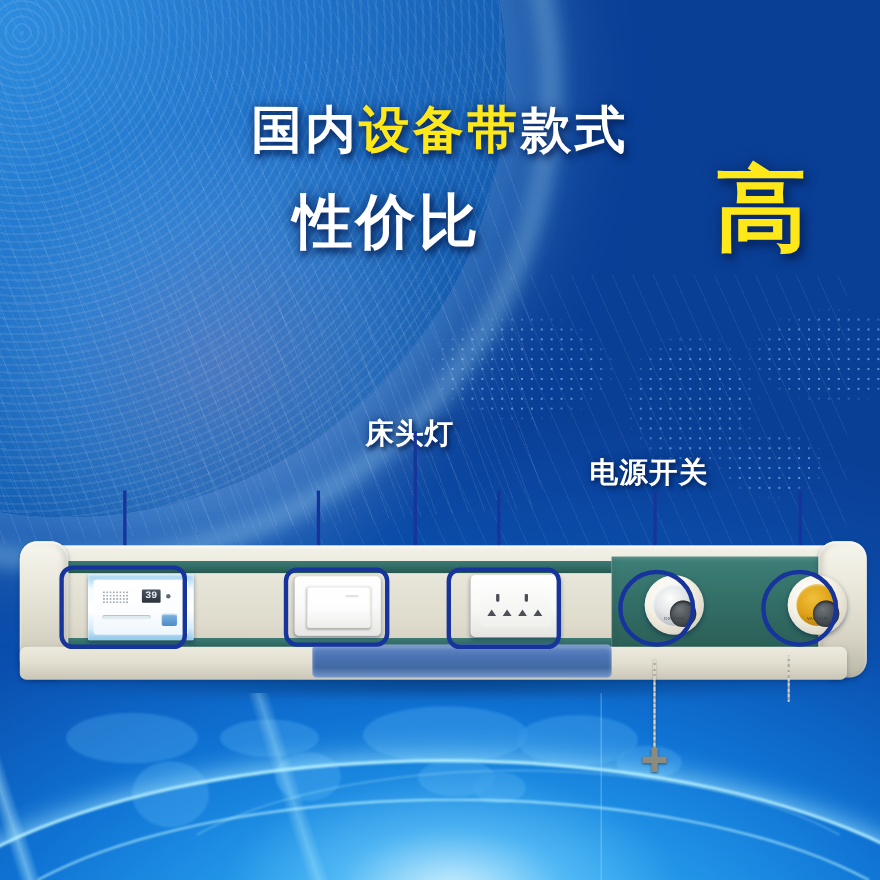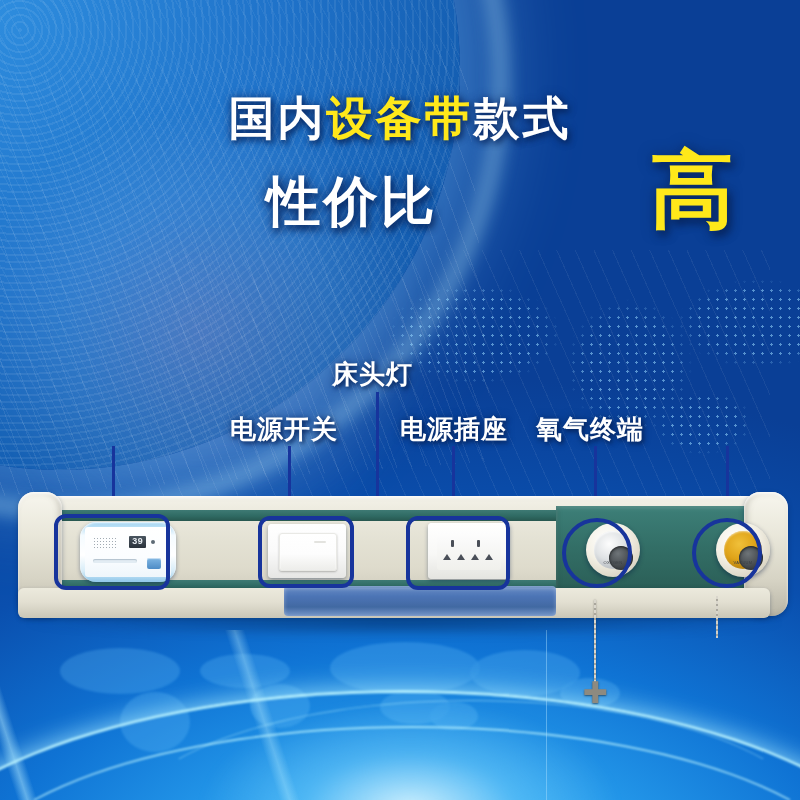--- a/index.html
+++ b/index.html
@@ -173,21 +173,21 @@
   }
   .rail-blue{
     position:absolute;left:266px;top:94px;width:272px;height:30px;border-radius:4px;
     background:linear-gradient(180deg,#5f86c4 0%, #3f6bb3 35%, #35609f 70%, #6f93cc 100%);
     opacity:.92;
     box-shadow:inset 0 2px 4px rgba(255,255,255,.35);
   }
 
   
   .intercom{
-    position:absolute;left:62px;top:30px;width:96px;height:60px;border-radius:16px;
+    position:absolute;left:62px;top:30px;width:96px;height:60px;border-radius:1px;
     background:linear-gradient(180deg,#9fd3f2 0%, #bfe2f6 10%, #f4fbff 22%, #ffffff 55%, #d6ecf8 82%, #8dc6ea 100%);
     box-shadow:0 2px 4px rgba(0,25,70,.4), inset 0 1px 2px rgba(255,255,255,.9);
   }
   .ic-face{
     position:absolute;left:5px;top:5px;width:86px;height:50px;border-radius:3px;
     background:linear-gradient(180deg,#ffffff 0%, #fbfdff 60%, #eef6fb 100%);
   }
   .ic-grille{
     position:absolute;left:8px;top:10px;width:24px;height:12px;
     background-image:radial-gradient(circle, #8b96a0 .7px, transparent .9px);
@@ -308,24 +308,22 @@
   <div class="arc arc-mid"></div>
   <div class="arc arc-sm"></div>
   <div class="vline"></div>
 
   <div class="headline">
     <div class="hl-row1"><span>国内</span><span class="y">设备带</span><span>款式</span></div>
     <div class="hl-row2"><span>性价比</span><span class="spacer"></span></div>
     <div class="hl-big">高</div>
   </div>
 
-  <div class="label" style="left:230px;top:412px;">电源开关</div>
-  <div class="label" style="left:332px;top:357px;">床头灯</div>
-  <div class="label" style="left:400px;top:412px;">电源插座</div>
-  <div class="label" style="left:536px;top:412px;">氧气终端</div>
+  <div class="label" style="left:332px;top:377px;">床头灯</div>
+  <div class="label" style="left:536px;top:412px;">电源开关</div>
 
   <div class="leader" style="left:112px;top:446px;height:66px;"></div>
   <div class="leader" style="left:288px;top:446px;height:70px;"></div>
   <div class="leader" style="left:376px;top:392px;height:212px;"></div>
   <div class="leader" style="left:452px;top:446px;height:68px;"></div>
   <div class="leader" style="left:594px;top:446px;height:78px;"></div>
   <div class="leader" style="left:726px;top:446px;height:76px;"></div>
 
   <div class="panel-wrap">
     <div class="panel-shadow"></div>

